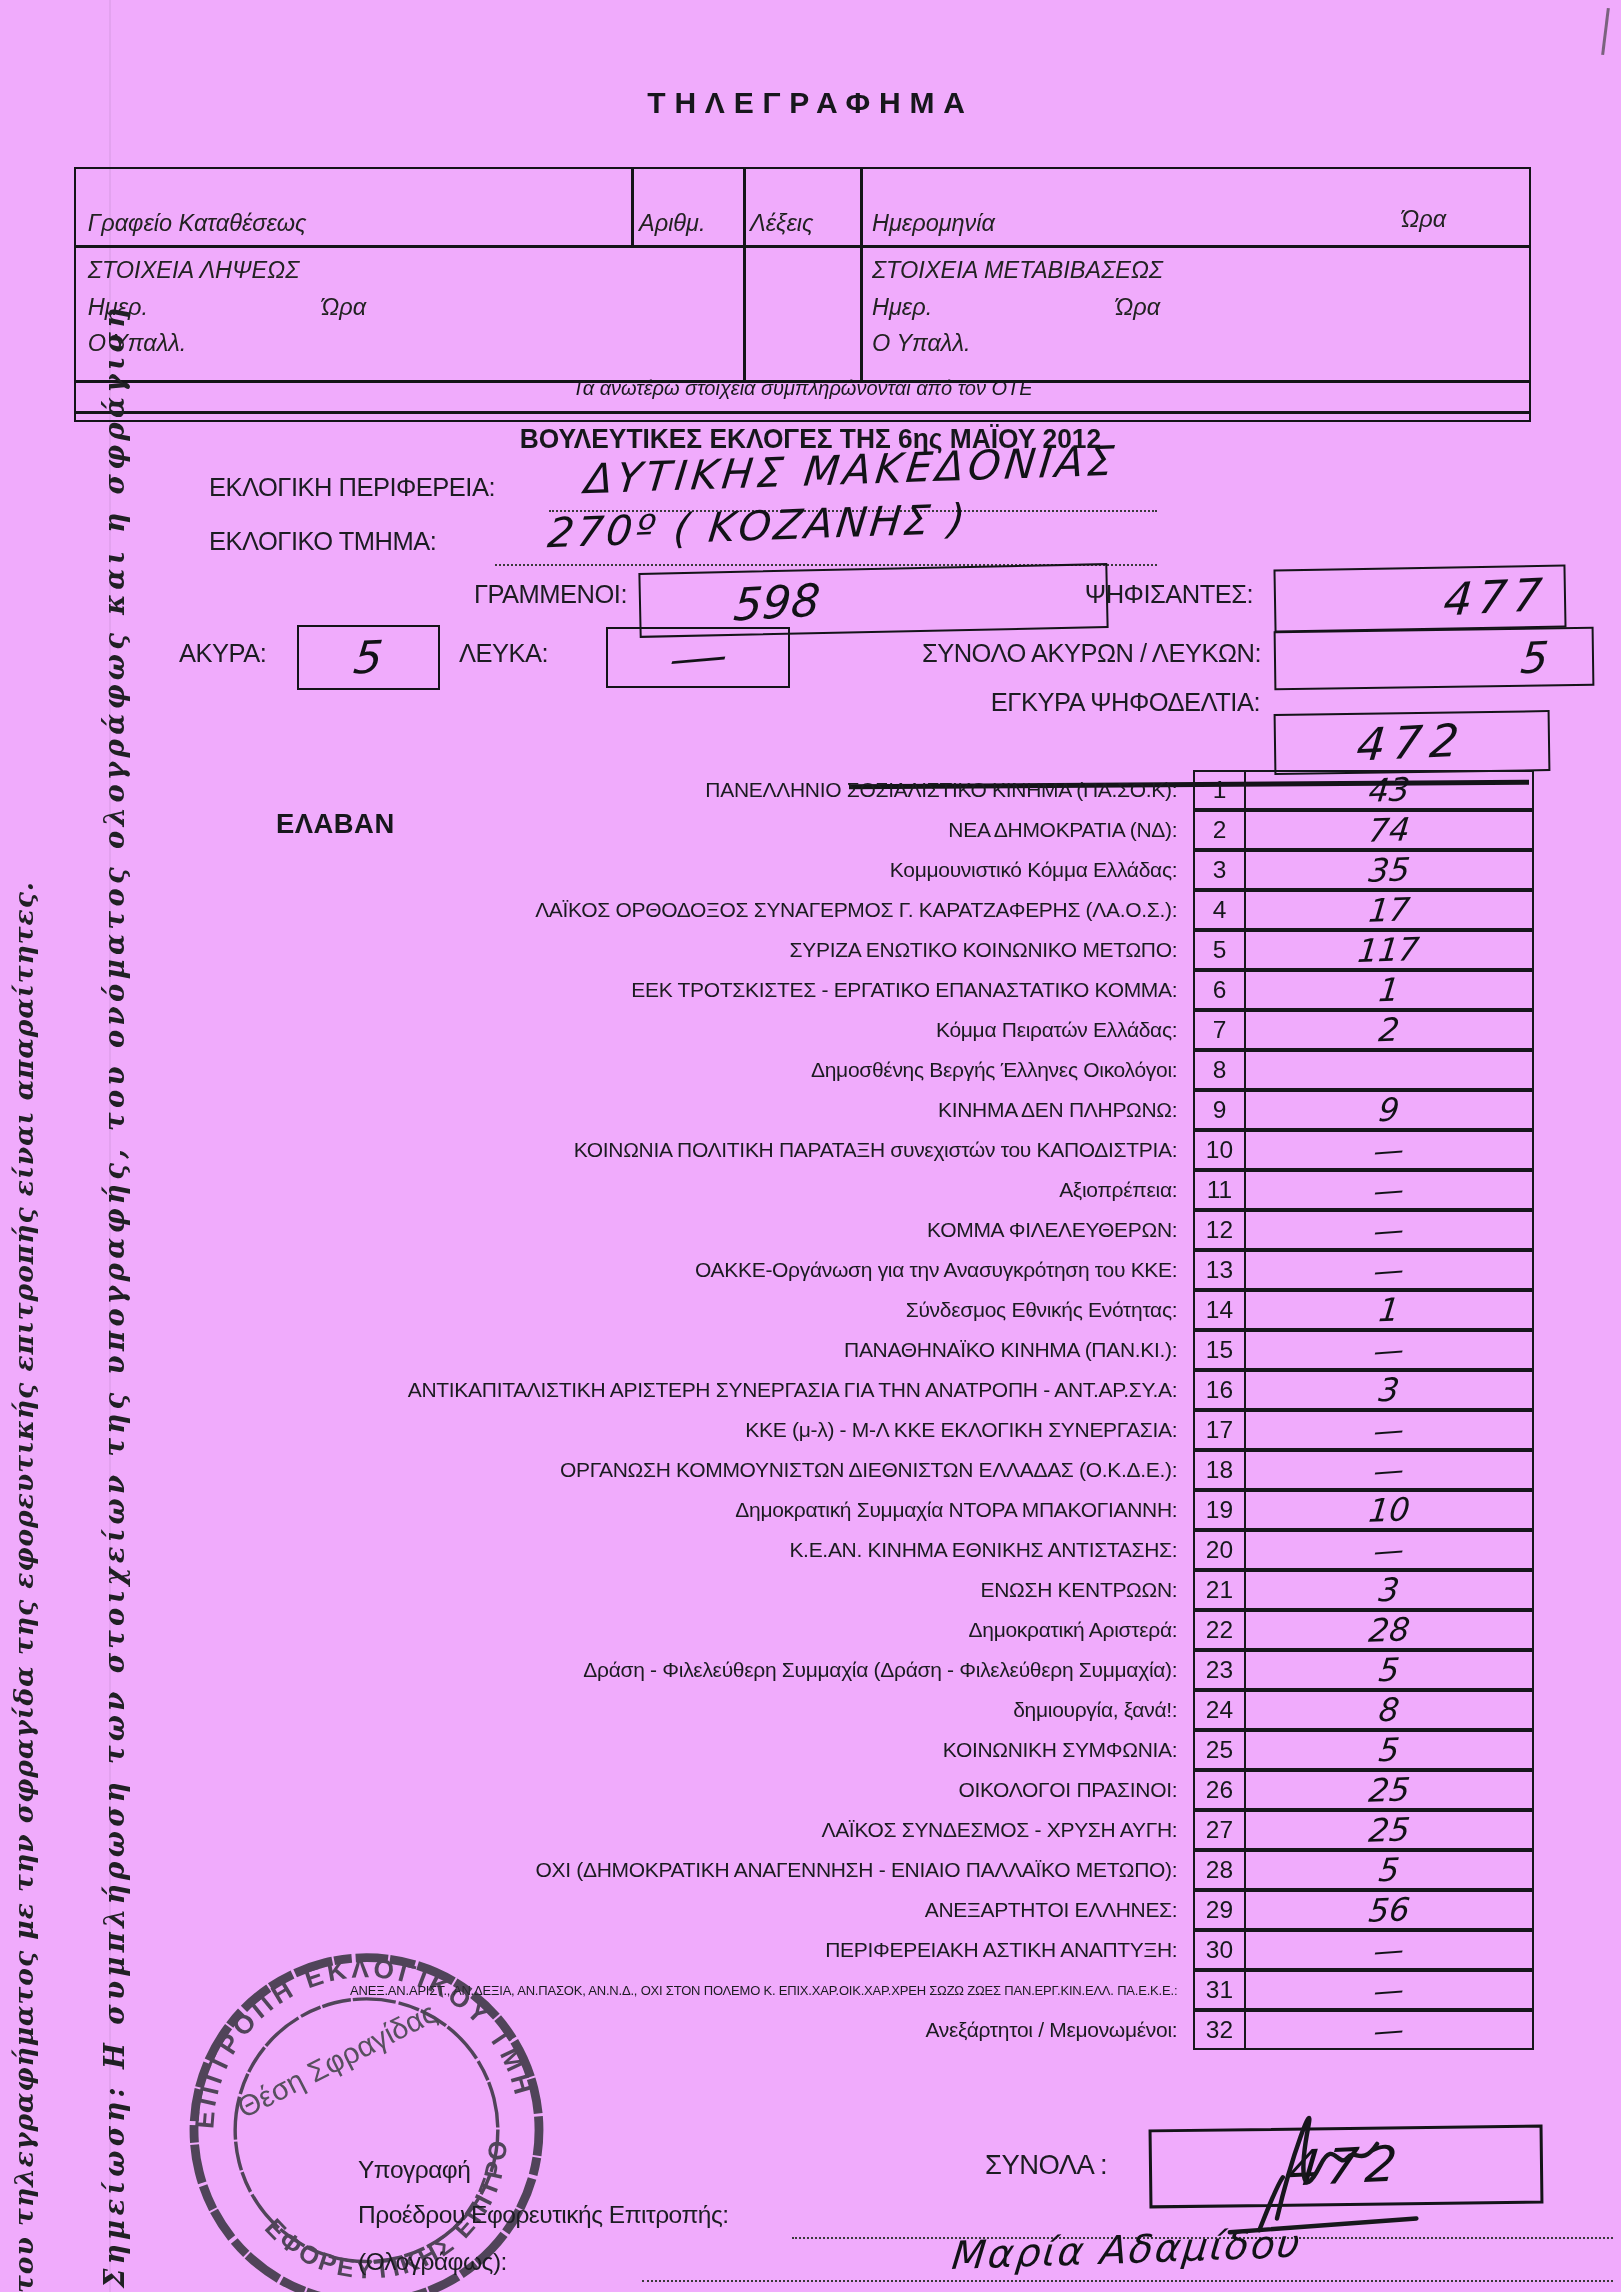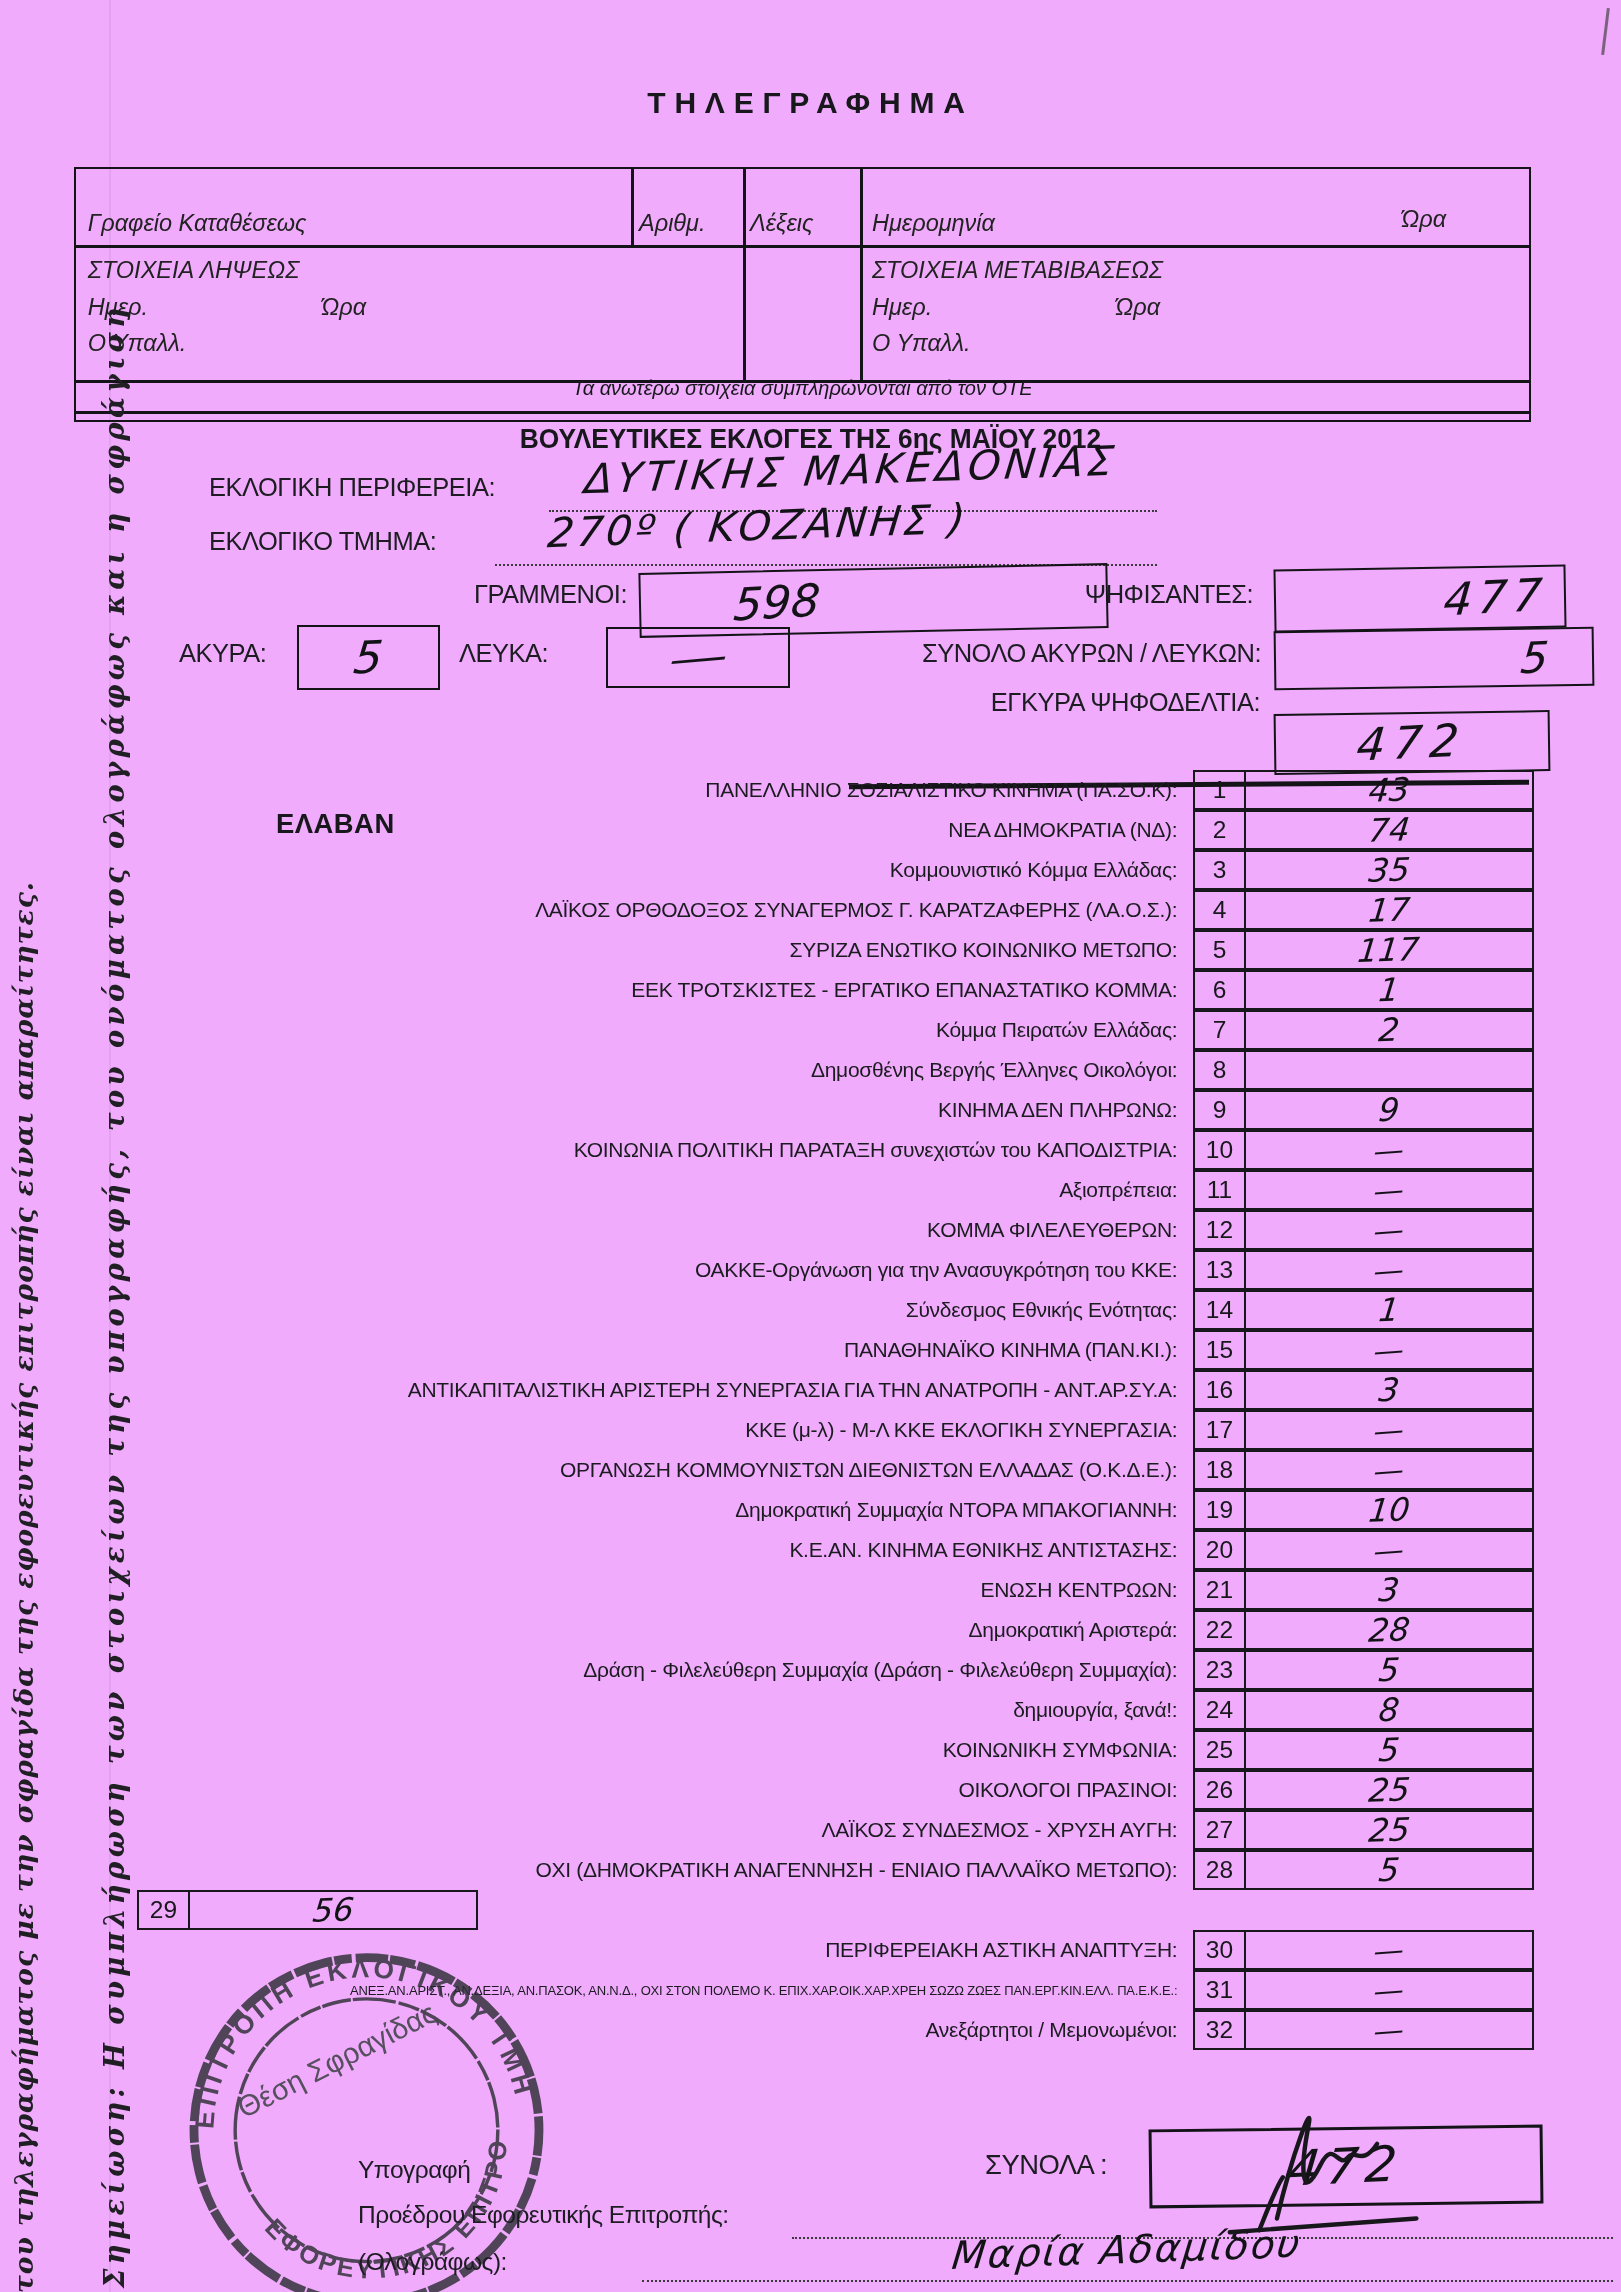--- a/index.html
+++ b/index.html
@@ -321,20 +321,21 @@
         </div>
       </div>
       <div class="prow">
         <div class="plabel">ΟΧΙ (ΔΗΜΟΚΡΑΤΙΚΗ ΑΝΑΓΕΝΝΗΣΗ - ΕΝΙΑΙΟ ΠΑΛΛΑΪΚΟ ΜΕΤΩΠΟ):</div>
         <div class="pnum">28</div>
         <div class="pval">
           <span class="hw">5</span>
         </div>
       </div>
       <div class="prow">
+        <div class="plabel">ΑΝΕΞΑΡΤΗΤΟΙ ΕΛΛΗΝΕΣ:</div>
         <div class="pnum">29</div>
         <div class="pval">
           <span class="hw">56</span>
         </div>
       </div>
       <div class="prow">
         <div class="plabel">ΠΕΡΙΦΕΡΕΙΑΚΗ ΑΣΤΙΚΗ ΑΝΑΠΤΥΞΗ:</div>
         <div class="pnum">30</div>
         <div class="pval">
           <span class="hw dash">—</span>

